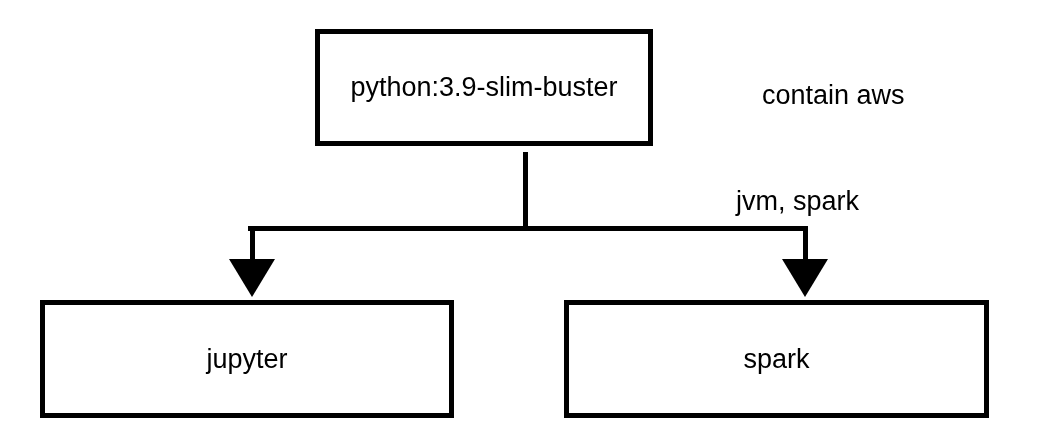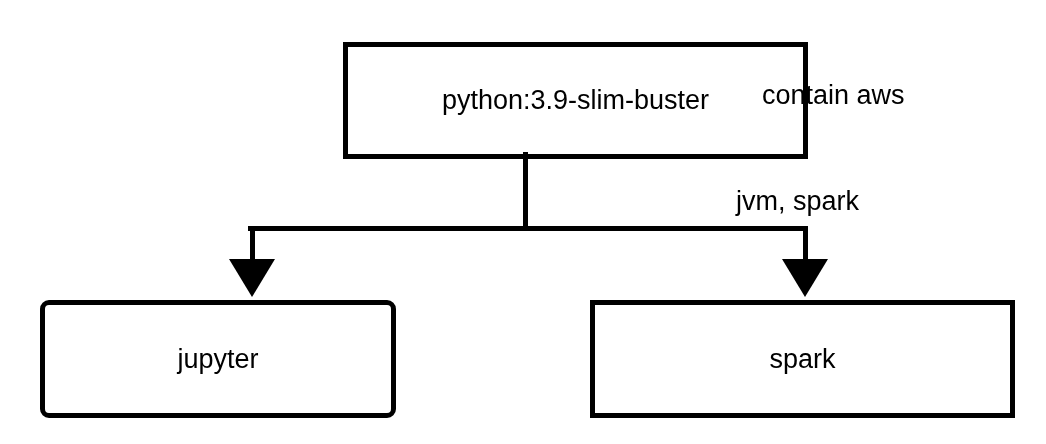--- a/index.html
+++ b/index.html
@@ -26,23 +26,23 @@
     box-sizing: border-box;
     border: 5px solid var(--stroke);
     background: var(--bg);
     display: flex;
     align-items: center;
     justify-content: center;
     font-size: 27px;
     line-height: 1.2;
     white-space: nowrap;
   }
-  .node-python  { left: 315px; top: 42px;  width: 465px; height: 117px; margin-left: 28px; }
-  .node-jupyter { left: 40px;  top: 300px; width: 356px; height: 118px; border-radius: 9px; }
-  .node-spark   { left: 590px; top: 300px; width: 425px; height: 118px; }
+  .node-python  { left: 315px; top: 29px;  width: 338px; height: 117px; }
+  .node-jupyter { left: 40px;  top: 300px; width: 414px; height: 118px; }
+  .node-spark   { left: 564px; top: 300px; width: 425px; height: 118px; }
 
   .line {
     position: absolute;
     background: var(--stroke);
   }
   .stem       { left: 523px; top: 152px; width: 5px;   height: 79px; }
   .hbar       { left: 248px; top: 226px; width: 560px; height: 5px;  }
   .drop-left  { left: 250px; top: 226px; width: 5px;   height: 40px; }
   .drop-right { left: 803px; top: 226px; width: 5px;   height: 40px; }
 

